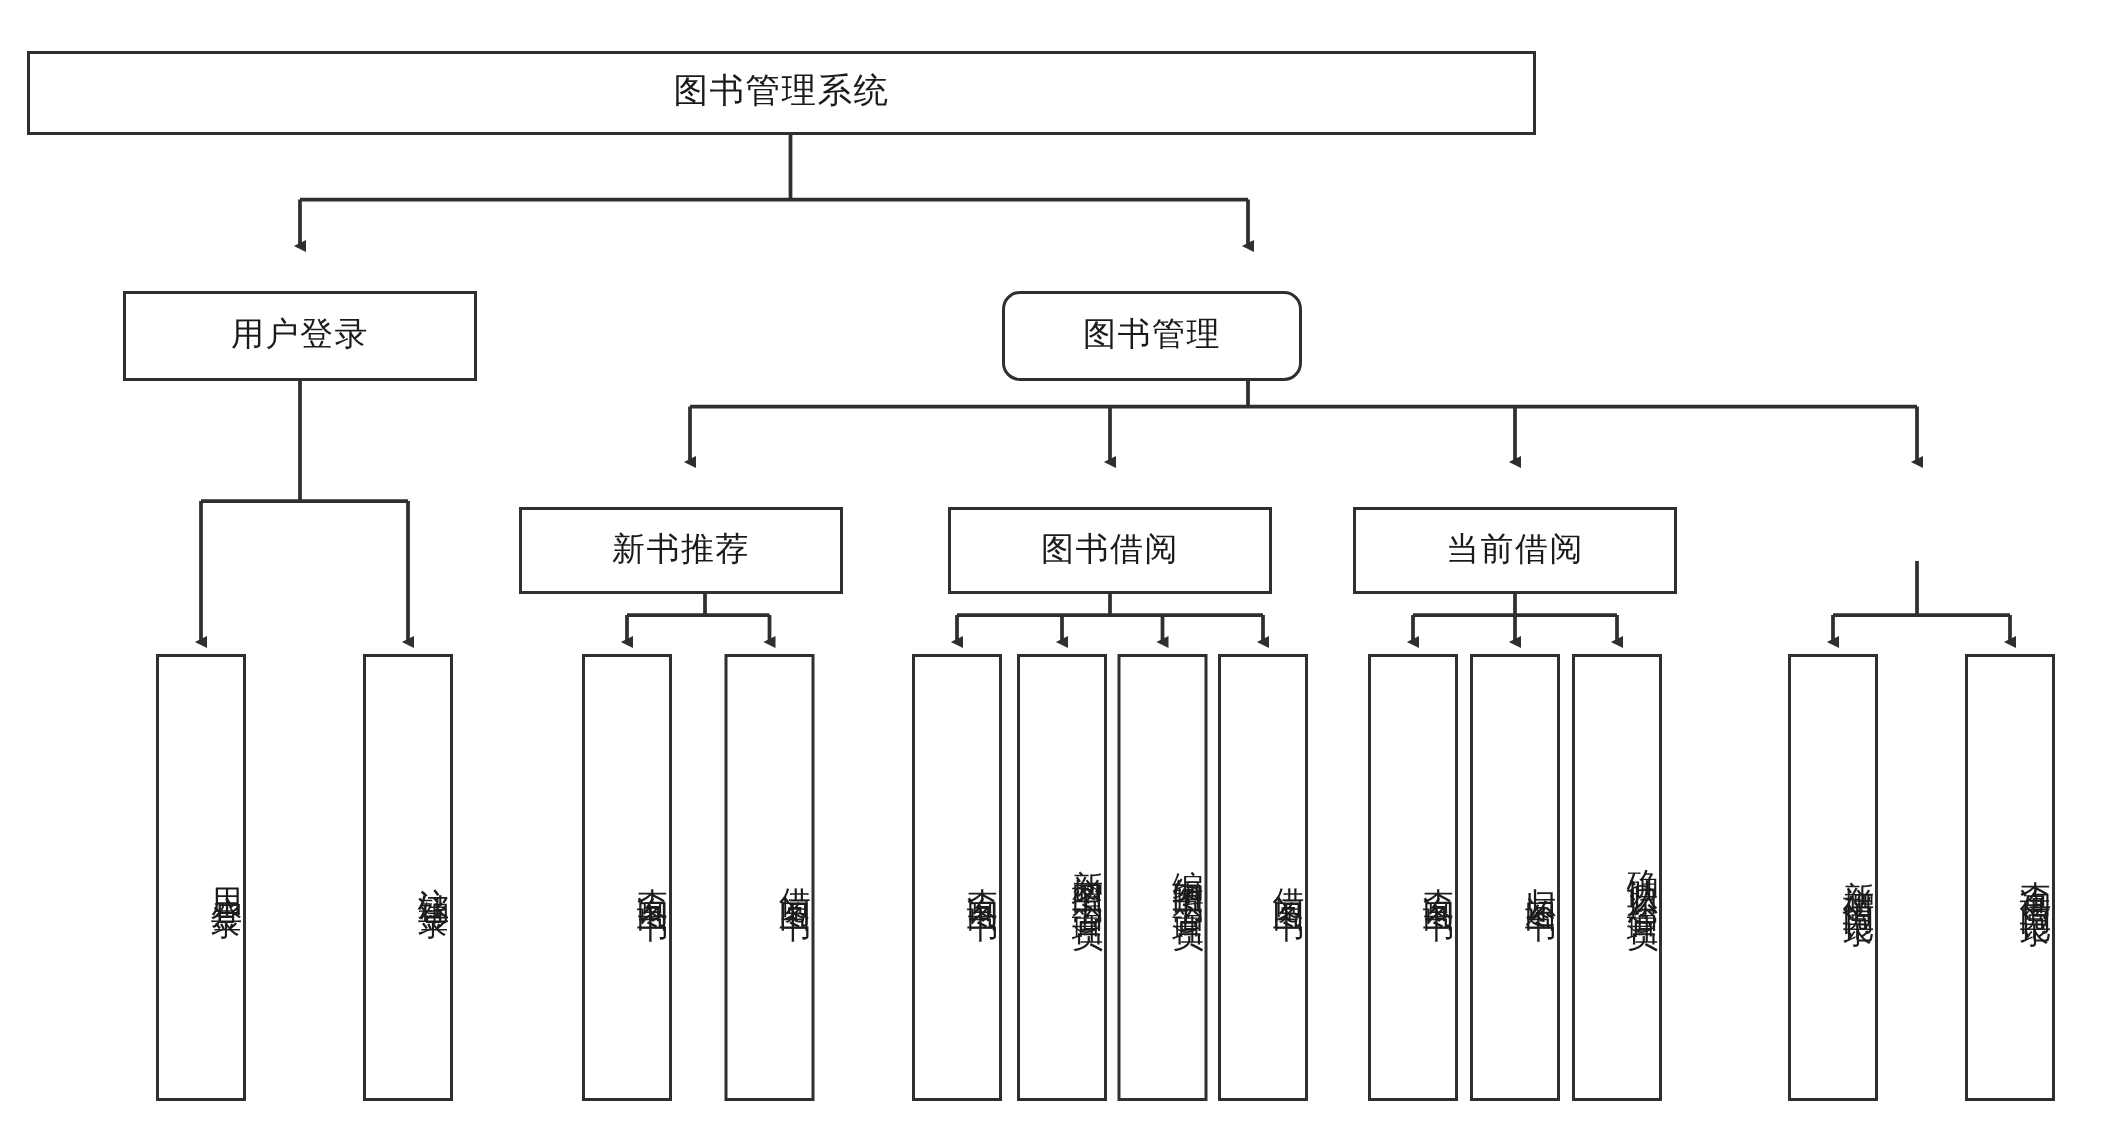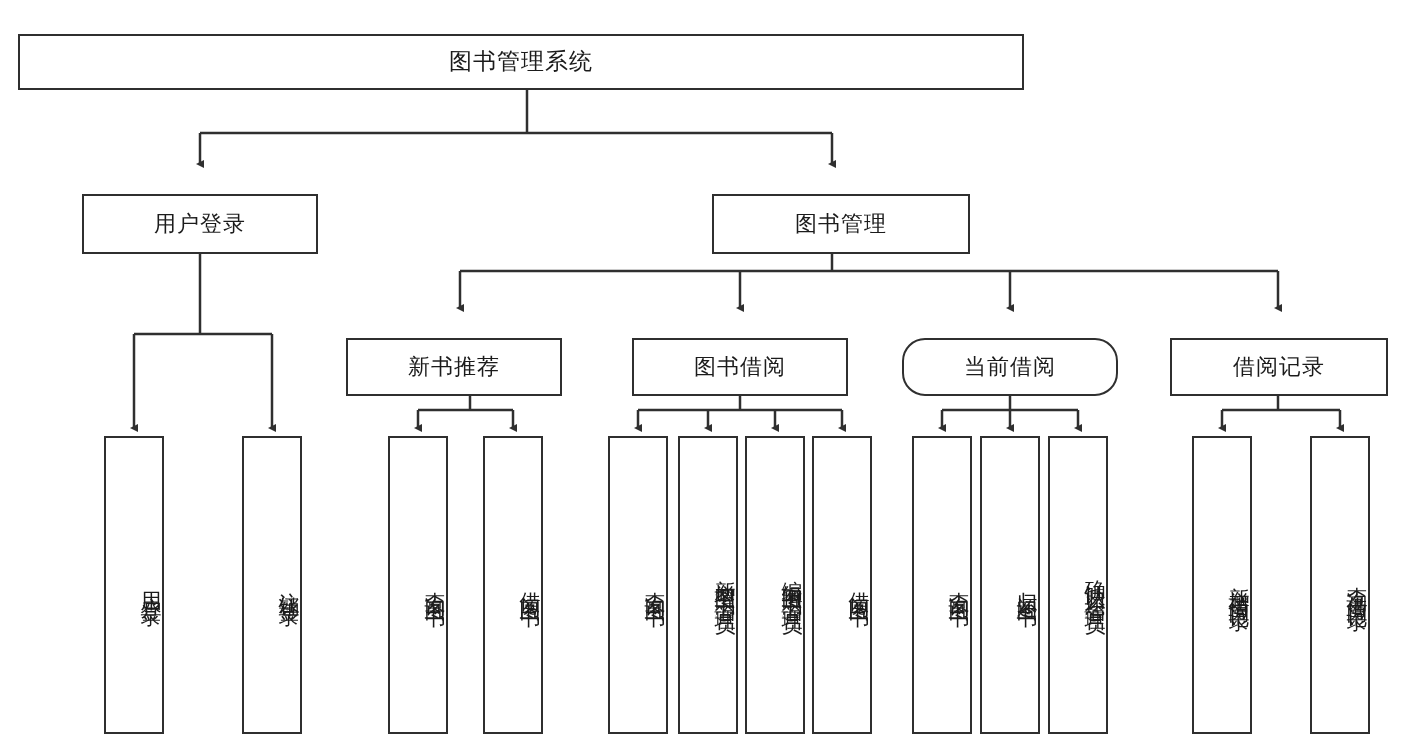--- a/index.html
+++ b/index.html
@@ -124,35 +124,32 @@
     </g>
   </svg>
 
   <div class="node horiz root" style="left:18px; top:12px; width:1006px; height:56px;">
     <span>图书管理系统</span>
   </div>
 
   <div class="node horiz" style="left:82px; top:172px; width:236px; height:60px;">
     <span>用户登录</span>
   </div>
-  <div class="node horiz" style="left:712px; top:172px; width:258px; height:60px;">
+  <div class="node horiz" style="left:668px; top:172px; width:200px; height:60px;border-radius:12px;">
     <span>图书管理</span>
   </div>
 
   <div class="node horiz" style="left:346px; top:316px; width:216px; height:58px;">
     <span>新书推荐</span>
   </div>
   <div class="node horiz" style="left:632px; top:316px; width:216px; height:58px;">
     <span>图书借阅</span>
   </div>
-  <div class="node horiz" style="left:902px; top:316px; width:216px; height:58px;border-radius:23px;">
+  <div class="node horiz" style="left:902px; top:316px; width:216px; height:58px;">
     <span>当前借阅</span>
-  </div>
-  <div class="node horiz" style="left:1170px; top:316px; width:218px; height:58px;">
-    <span>借阅记录</span>
   </div>
 
   <div class="node vert" style="left:104px; top:436px; width:60px; height:298px;">
     <span class="vtext">用户登录</span>
   </div>
   <div class="node vert" style="left:242px; top:436px; width:60px; height:298px;">
     <span class="vtext">注销登录</span>
   </div>
 
   <div class="node vert" style="left:388px; top:436px; width:60px; height:298px;">

